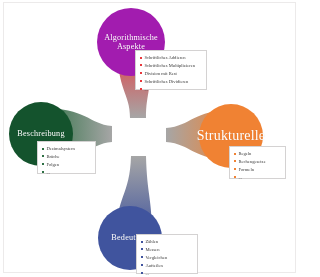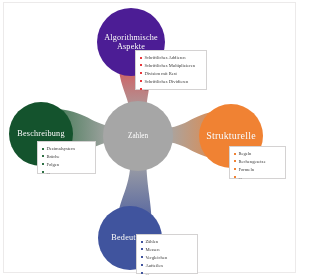--- a/index.html
+++ b/index.html
@@ -59,21 +59,21 @@
     font-size: 8.2px;
   }
   #lobe-left {
     left: 9px; top: 102px;
     width: 64px; height: 64px;
     font-size: 8.2px;
   }
   #lobe-right {
     left: 199px; top: 104px;
     width: 64px; height: 64px;
-    font-size: 10px;
+    font-size: 14px;
   }
   #lobe-bottom {
     left: 98px; top: 206px;
     width: 64px; height: 64px;
     font-size: 8.2px;
   }
 
   
   #hub {
     position: absolute;
@@ -154,44 +154,41 @@
 
     <path d="M 117 42 C 117 92, 130 92, 130 118 L 146 118 C 146 92, 152 92, 152 42 Z" fill="url(#grad-top)"></path>
 
     <path d="M 40 108 C 88 108, 88 124, 112 126 L 112 142 C 88 144, 88 160, 40 160 Z" fill="url(#grad-left)"></path>
 
     <path d="M 234 110 C 192 110, 192 126, 166 128 L 166 142 C 192 144, 192 160, 234 160 Z" fill="url(#grad-right)"></path>
 
     <path d="M 116 238 C 116 196, 130 196, 131 156 L 146 156 C 147 196, 152 196, 152 238 Z" fill="url(#grad-bottom)"></path>
   </svg>
 
-  <div class="lobe" id="lobe-top" style="background:#4c1d95">
+  <div class="lobe" id="lobe-top" style="background:#a21caf">
     <span class="lobe-label">
       <span>Algorithmische</span><br>
       <span>Aspekte</span>
     </span>
   </div>
 
   <div class="lobe" id="lobe-left" style="background:#14532d">
     <span class="lobe-label">Beschreibung</span>
   </div>
 
   <div class="lobe" id="lobe-right" style="background:#f08233">
     <span class="lobe-label">
       <span>Strukturelle</span><br>
     </span>
   </div>
 
   <div class="lobe" id="lobe-bottom" style="background:#40549e">
     <span class="lobe-label">Bedeutung</span>
   </div>
 
-  <div id="hub">
-    <span>Zahlen</span>
-  </div>
 
   <div class="listbox" id="box-top">
     <ul>
         <li>
           <span class="bullet" style="background: rgb(232, 56, 60);"></span>
           <span>Schriftliches Addieren</span>
         </li>
         <li>
           <span class="bullet" style="background: rgb(232, 56, 60);"></span>
           <span>Schriftliches Multiplizieren</span>

